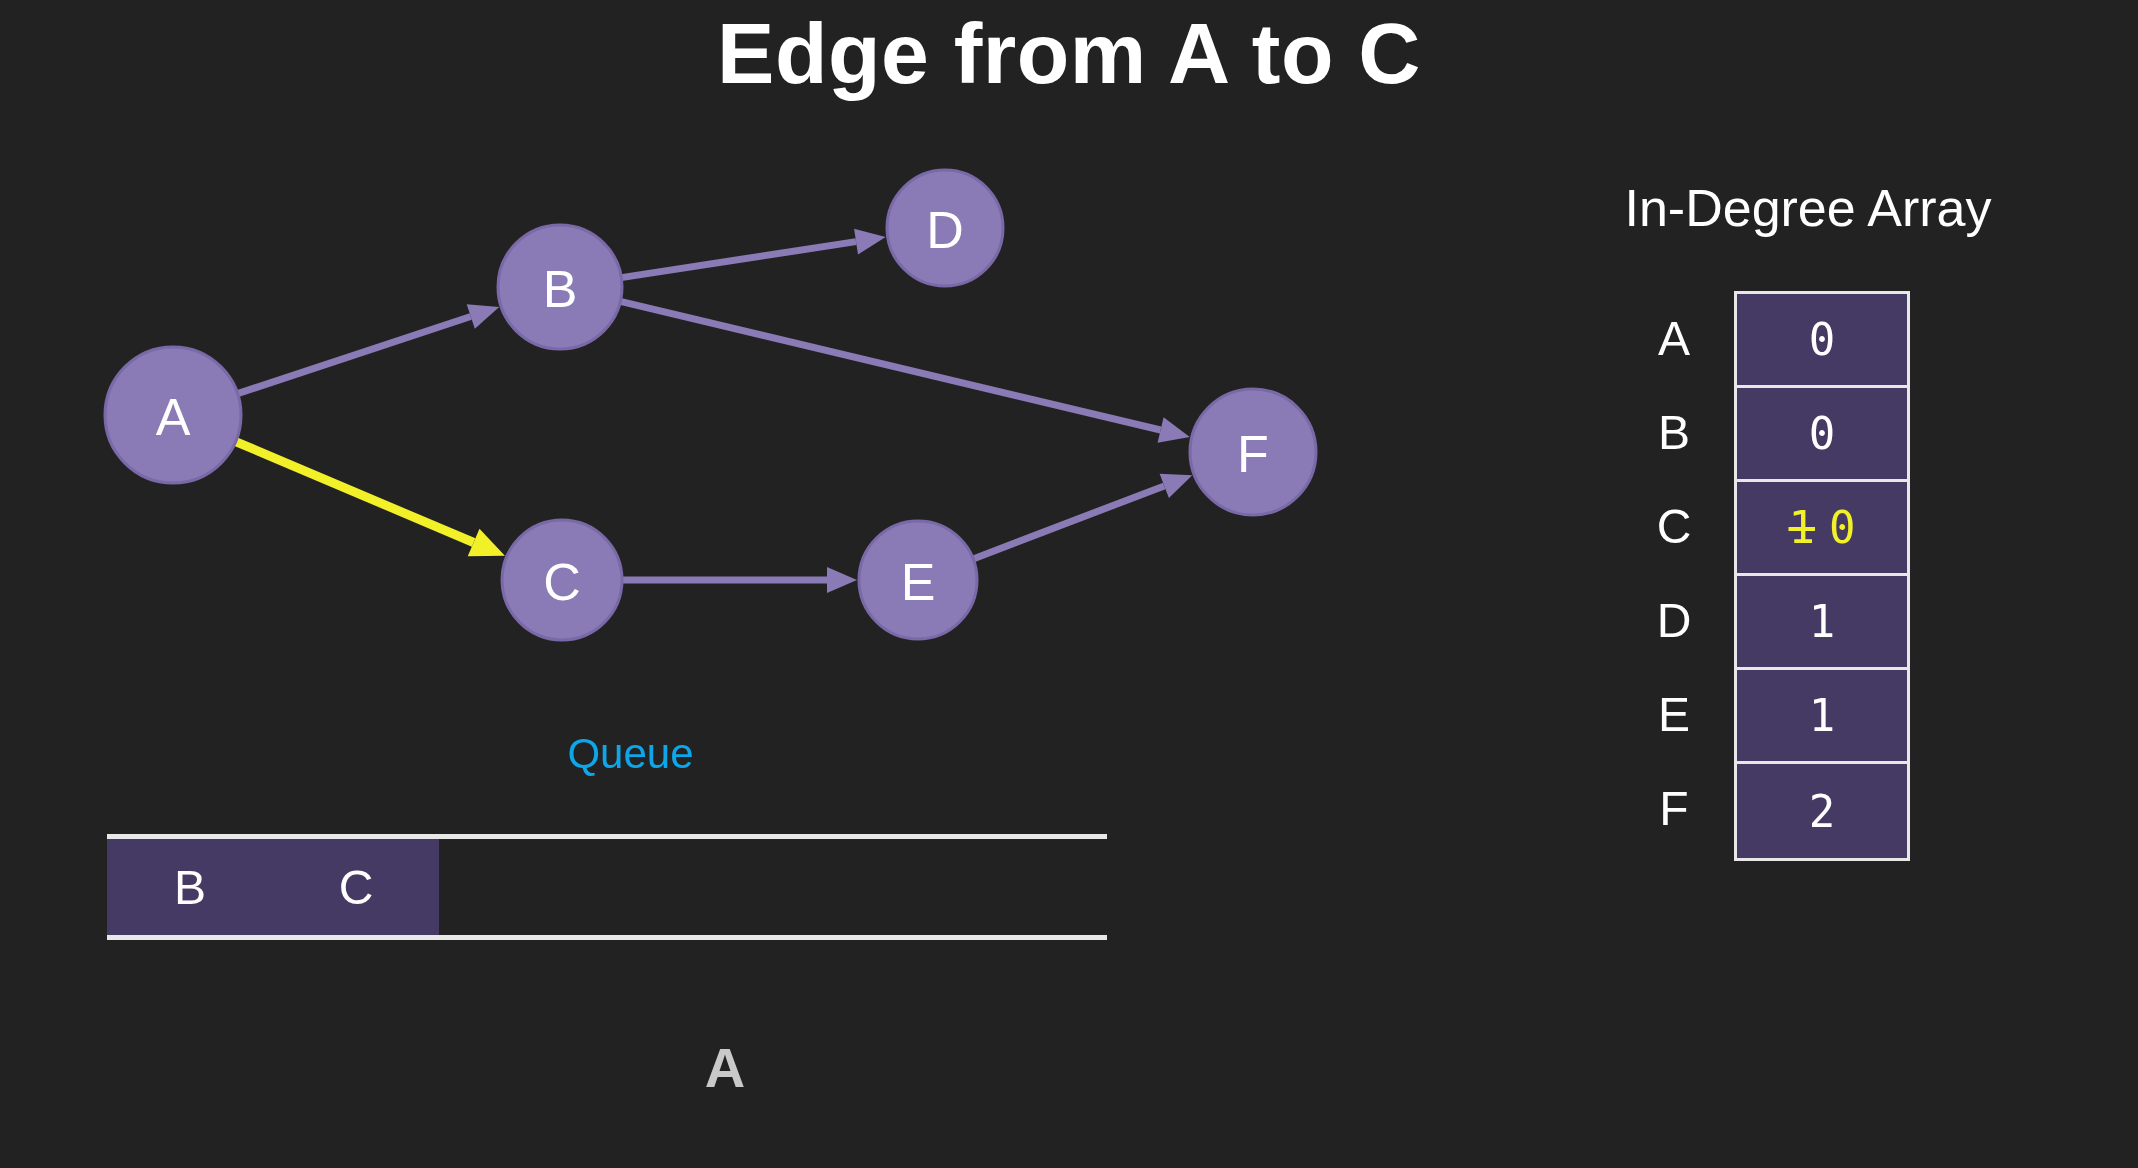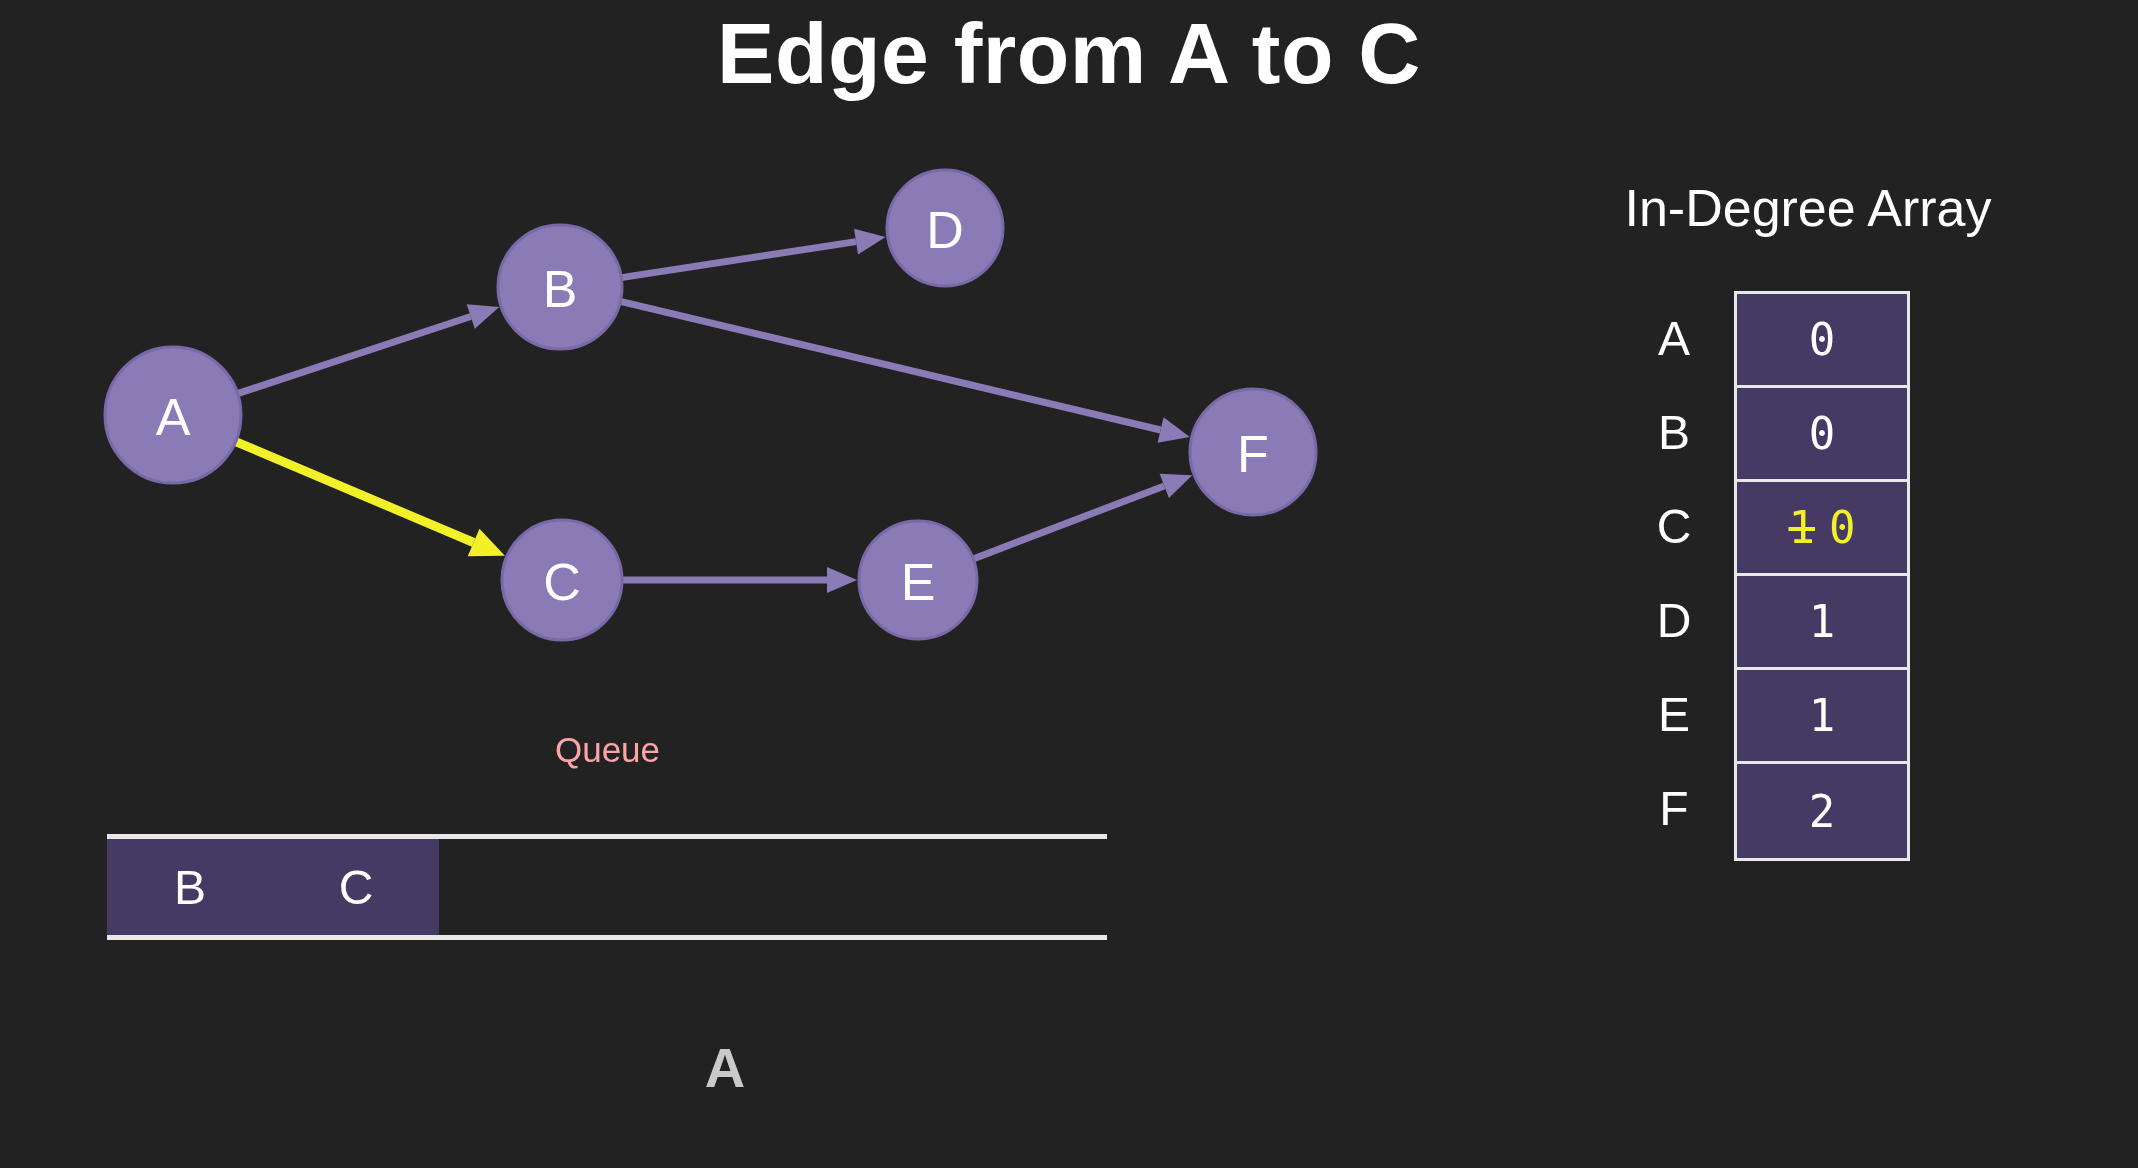--- a/index.html
+++ b/index.html
@@ -47,23 +47,24 @@
     dominant-baseline: central;
   }
   .edge-line { stroke: #8a7ab5; stroke-width: 7; fill: none; }
   .edge-line-hl { stroke: #f2f028; stroke-width: 9; fill: none; }
   .edge-head { fill: #8a7ab5; }
   .edge-head-hl { fill: #f2f028; }
 
   
   .queue-label {
     position: absolute;
-    font-size: 35px;
-    color: #fca5a5;
+    font-size: 42px;
+    color: #0ea5e9;
     white-space: nowrap;
+    margin-left: 23px;
   }
   .queue-track {
     position: absolute;
     left: 107px; top: 834px;
     width: 1000px; height: 106px;
   }
   .queue-line-top, .queue-line-bottom {
     position: absolute; left: 0; width: 1000px; height: 5px;
     background: #e8e8e8;
   }

